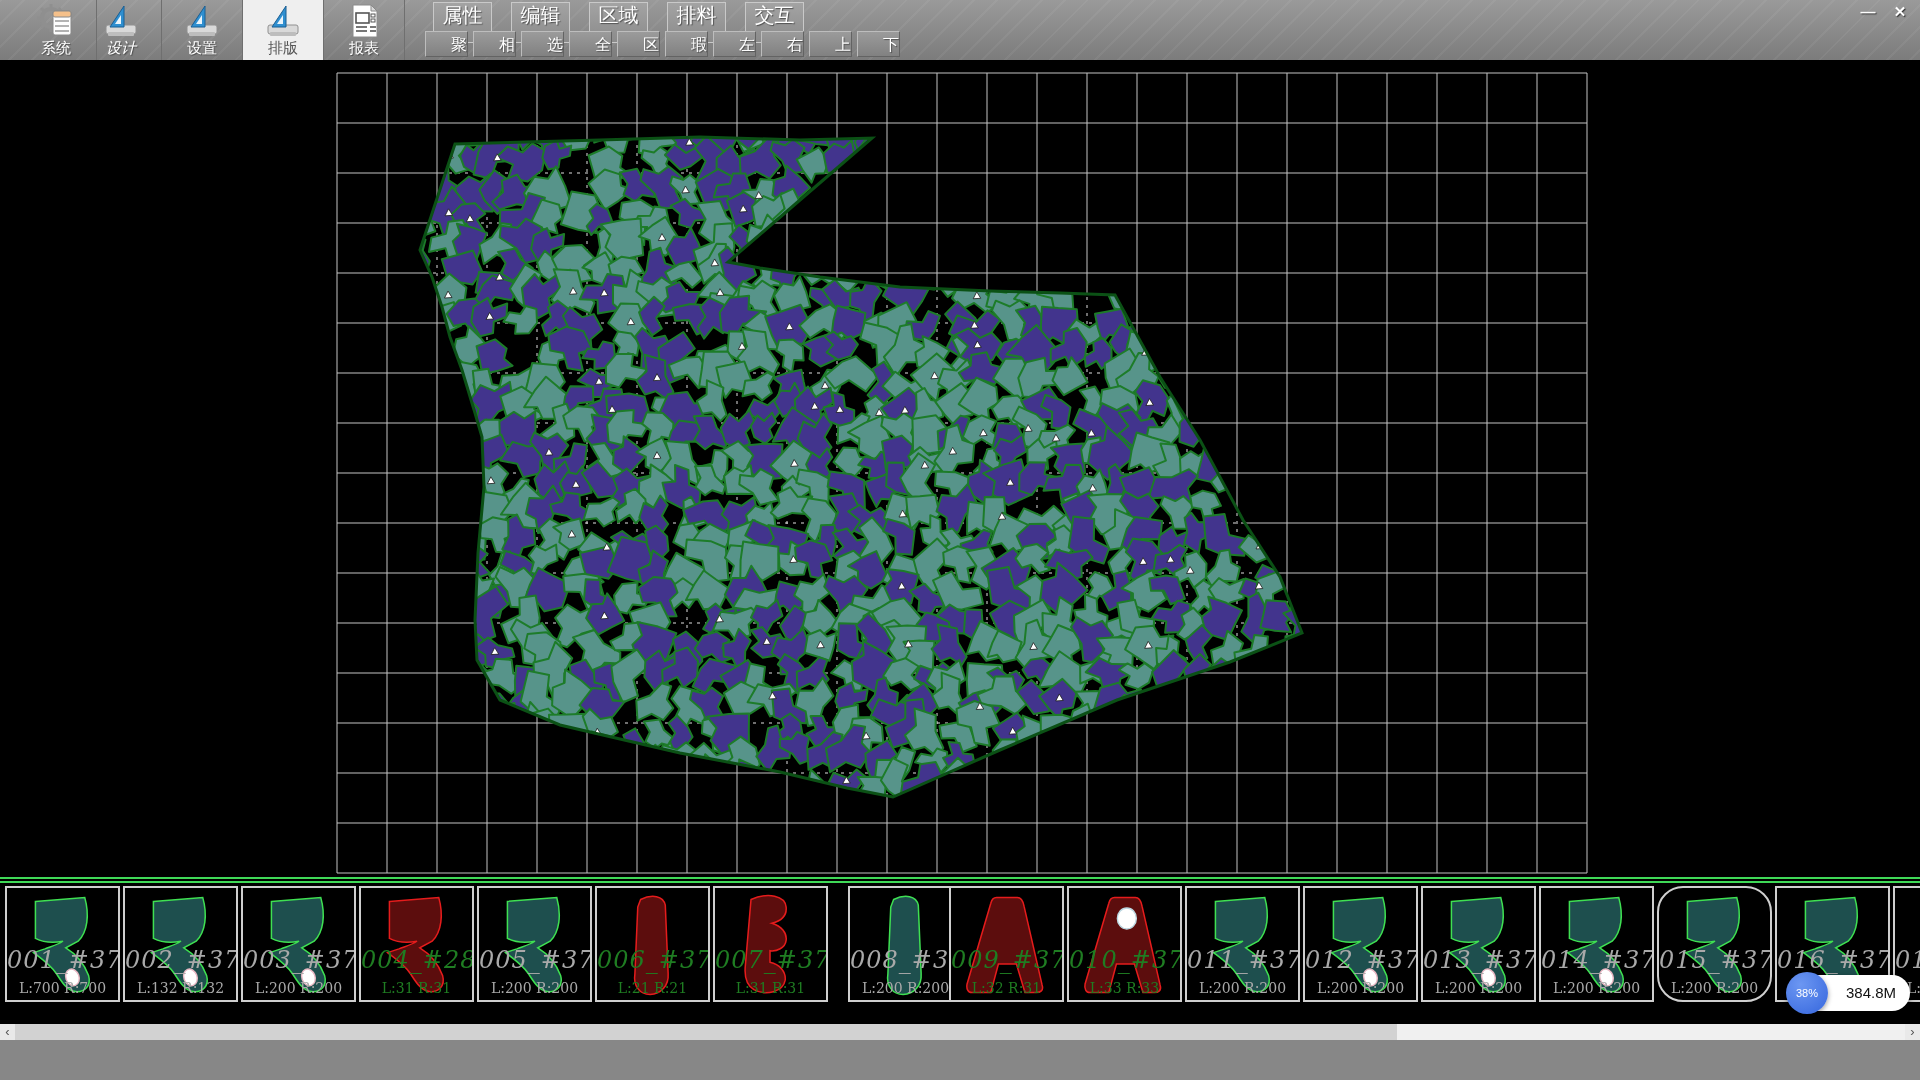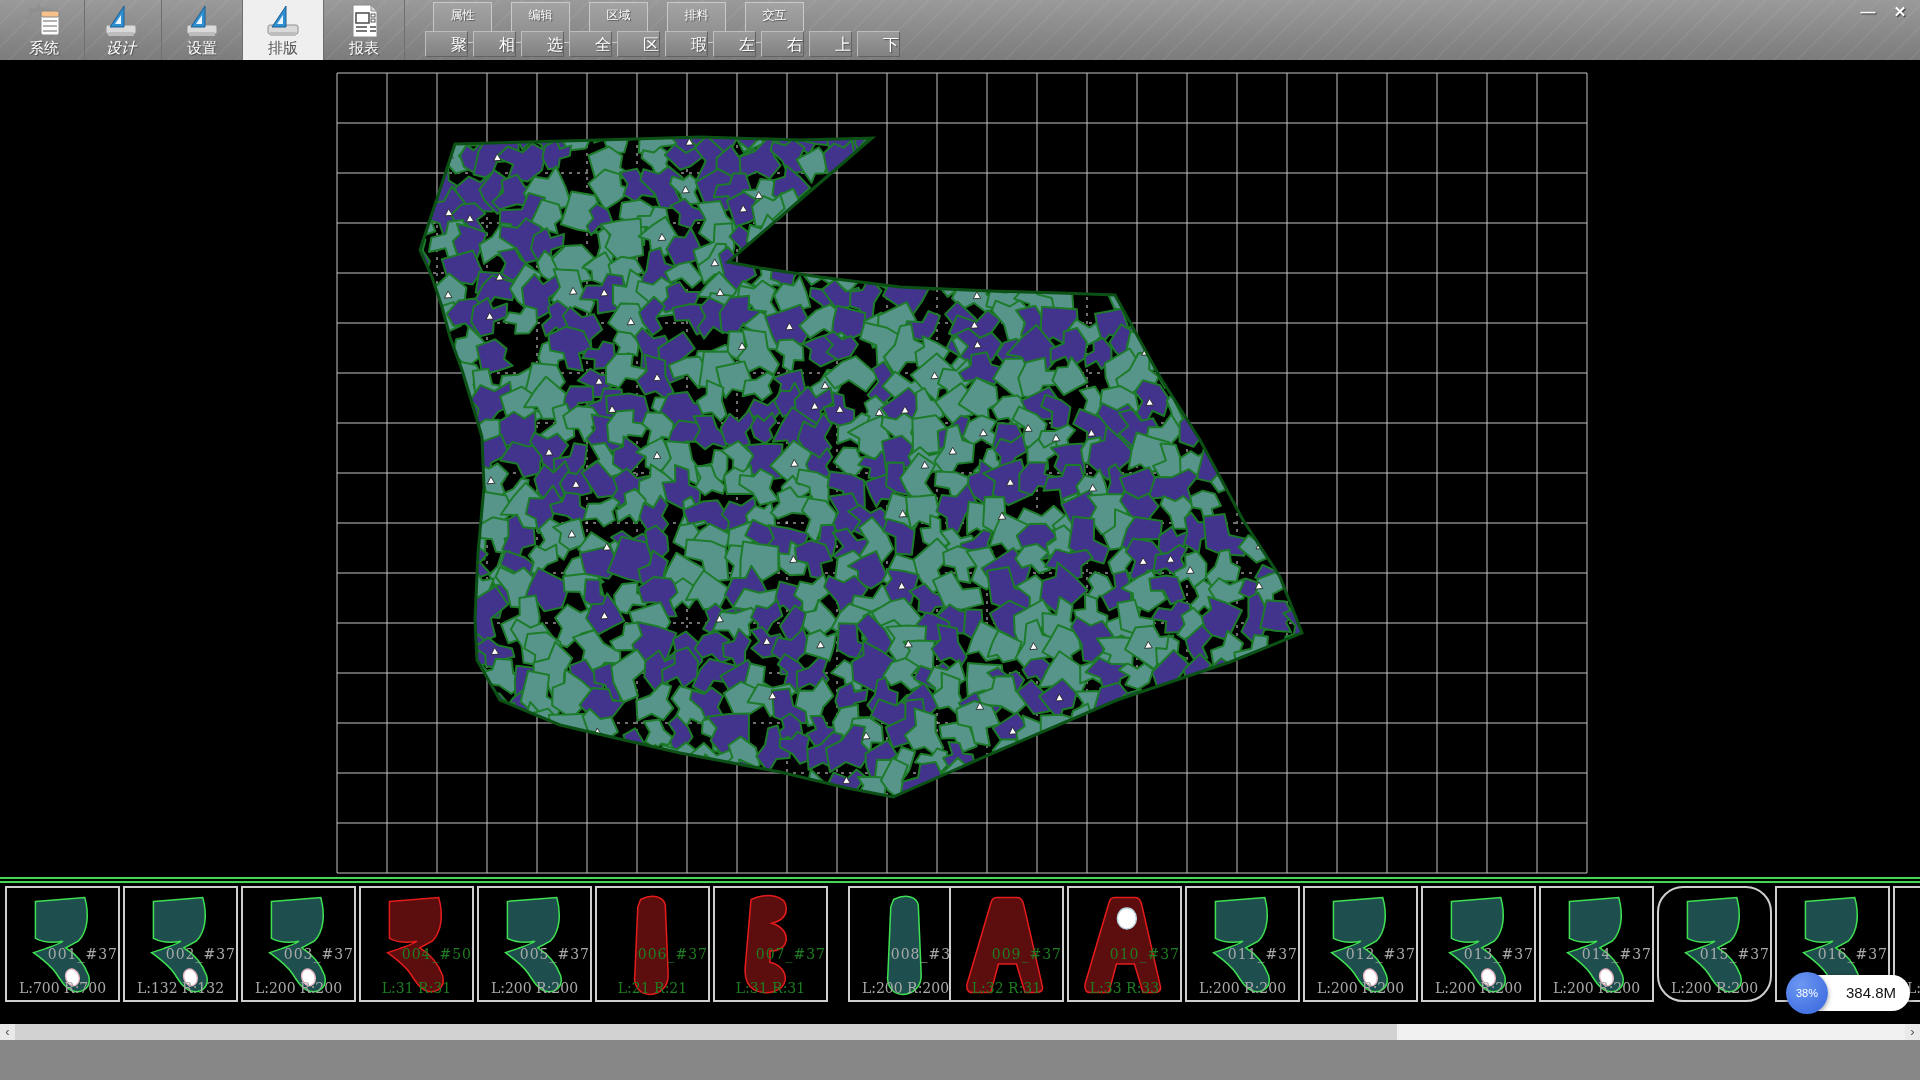--- a/index.html
+++ b/index.html
@@ -11,21 +11,21 @@
     background:linear-gradient(#9a9a9a,#7c7c7c);
     background-image:repeating-linear-gradient(135deg,rgba(255,255,255,.05) 0 2px,rgba(0,0,0,0) 2px 16px),linear-gradient(#9a9a9a,#7c7c7c);
     border-bottom:1px solid #5e5e5e;}
   .tool-btn{position:absolute;top:0;width:81px;height:60px;text-align:center;cursor:default;
     border-right:1px solid #6f6f6f;box-sizing:border-box;}
   .tool-btn .ticon{display:block;margin:3px auto 0 auto;width:38px;height:36px;}
   .tool-btn .tlabel{display:block;font-size:15px;color:#fff;text-shadow:1px 1px 1px #4a4a4a;line-height:18px;}
   .tool-btn.active{background:#efefef;}
   .tool-btn.active .tlabel{color:#555;text-shadow:none;}
   #menu-tabs{position:absolute;left:433px;top:2px;display:flex;gap:19px;}
-  .menu-tab{width:59px;height:41px;line-height:25px;text-align:center;font-size:12px;color:#fff;
+  .menu-tab{width:59px;height:41px;line-height:25px;text-align:center;font-size:20px;color:#fff;
     text-shadow:1px 1px 1px #4f4f4f;background:linear-gradient(#a3a3a3,#8b8b8b);
     border:1px solid #c9c9c9;box-sizing:border-box;}
   #action-row{position:absolute;left:425px;top:31px;display:flex;gap:5px;}
   .act-btn{width:43px;height:26px;line-height:26px;text-align:center;font-size:16px;color:#fff;
     text-shadow:1px 1px 1px #4f4f4f;background:linear-gradient(#9b9b9b,#818181);
     border-top:1px solid #bdbdbd;border-left:1px solid #bdbdbd;
     border-right:1px solid #636363;border-bottom:1px solid #636363;box-sizing:border-box;padding-left:25px;}
   #win-controls{position:absolute;right:6px;top:2px;display:flex;gap:4px;}
   .win-ctl{width:28px;height:20px;text-align:center;line-height:20px;color:#fff;font-size:15px;
     font-weight:bold;text-shadow:1px 1px 1px #333;}
@@ -33,21 +33,21 @@
   
   #canvas-wrap{position:absolute;left:0;top:60px;width:1920px;height:817px;background:#000;}
 
   
   #strip{position:absolute;left:0;top:877px;width:1920px;height:147px;background:#000;}
   .green-line{position:absolute;left:0;width:1920px;height:2px;background:#3fd957;}
   .thumb-cell{position:absolute;top:9px;width:115px;height:116px;border:2px solid #cfcfcf;
     box-sizing:border-box;background:#000;overflow:hidden;}
   .thumb-cell svg{position:absolute;left:7px;top:2px;}
   .thumb-name{position:absolute;left:0;top:58px;width:100%;text-align:right;
-    font-family:"DejaVu Serif",serif;font-size:14px;letter-spacing:1px;}
+    font-family:"DejaVu Serif",serif;font-size:24px;letter-spacing:1px;font-style:italic;}
   .thumb-lr{position:absolute;left:0;bottom:4px;width:100%;text-align:center;
     font-family:"DejaVu Serif",serif;font-size:14px;}
   .t-gray{color:#a9a9a9;}
   .t-green{color:#1f7d22;}
 
   
   #badge{position:absolute;left:1786px;top:972px;width:130px;height:42px;}
   #badge .pill{position:absolute;left:12px;top:3px;width:112px;height:36px;background:#fff;
     border-radius:18px;box-shadow:0 2px 6px rgba(0,0,0,.45);}
   #badge .pill span{position:absolute;left:40px;top:0;width:66px;height:36px;line-height:36px;
@@ -66,21 +66,21 @@
   #hscroll .thumb{position:absolute;left:15px;top:0;width:1382px;height:16px;background:#d2d2d2;}
   #bottom-gray{position:absolute;left:0;top:1040px;width:1920px;height:40px;background:#878787;}
 </style>
 </head>
 <body>
 
 <div id="win">
 
   <div id="topbar">
     <div id="main-buttons">
-        <div class="tool-btn" style="left: 4px;">
+        <div class="tool-btn" style="left: 16px;">
           <span class="ticon"><svg viewBox="0 0 38 36">
               <circle cx="14" cy="15" r="9" fill="none" stroke="#8f8f8f" stroke-width="4"></circle>
               <g stroke="#8f8f8f" stroke-width="3">
                 <line x1="25" y1="15" x2="28" y2="15"></line>
                 <line x1="21.77817459305202" y1="22.77817459305202" x2="23.899494936611667" y2="24.899494936611664"></line>
                 <line x1="14" y1="26" x2="14" y2="29"></line>
                 <line x1="6.221825406947978" y1="22.77817459305202" x2="4.100505063388336" y2="24.899494936611667"></line>
                 <line x1="3" y1="15.000000000000002" x2="0" y2="15.000000000000002"></line>
                 <line x1="6.221825406947976" y1="7.221825406947978" x2="4.100505063388333" y2="5.100505063388336"></line>
                 <line x1="13.999999999999998" y1="4" x2="13.999999999999998" y2="1"></line>
@@ -1129,21 +1129,21 @@
             <path d="M22,12 L74,8 C79,26 77,44 67,54 L54,61 C64,67 73,77 78,90 C81,101 74,108 64,107 C55,106 50,97 44,88 C38,79 28,72 20,66 L32,62 C40,59 47,57 51,54 C41,56 30,55 22,51 Z" fill="#1e4f4e" stroke="#3fe052" stroke-width="1.6"></path>
             <ellipse cx="61" cy="92" rx="7" ry="9" transform="rotate(-20 61 92)" fill="#fff" stroke="#e8b6c2" stroke-width="1.5"></ellipse>
           </svg>
           <div class="thumb-name t-gray">003_#37</div>
           <div class="thumb-lr t-gray">L:200 R:200</div>
         </div>
         <div class="thumb-cell" style="left: 359px;">
           <svg width="96" height="112" viewBox="0 0 100 118">
             <path d="M22,12 L74,8 C79,26 77,44 67,54 L54,61 C64,67 73,77 78,90 C81,101 74,108 64,107 C55,106 50,97 44,88 C38,79 28,72 20,66 L32,62 C40,59 47,57 51,54 C41,56 30,55 22,51 Z" fill="#5c0d0d" stroke="#e51c1c" stroke-width="1.6"></path>
           </svg>
-          <div class="thumb-name t-green">004_#50</div>
+          <div class="thumb-name t-green">004_#28</div>
           <div class="thumb-lr t-green">L:31 R:31</div>
         </div>
         <div class="thumb-cell" style="left: 477px;">
           <svg width="96" height="112" viewBox="0 0 100 118">
             <path d="M22,12 L74,8 C79,26 77,44 67,54 L54,61 C64,67 73,77 78,90 C81,101 74,108 64,107 C55,106 50,97 44,88 C38,79 28,72 20,66 L32,62 C40,59 47,57 51,54 C41,56 30,55 22,51 Z" fill="#1e4f4e" stroke="#3fe052" stroke-width="1.6"></path>
           </svg>
           <div class="thumb-name t-gray">005_#37</div>
           <div class="thumb-lr t-gray">L:200 R:200</div>
         </div>
         <div class="thumb-cell" style="left: 595px;">

